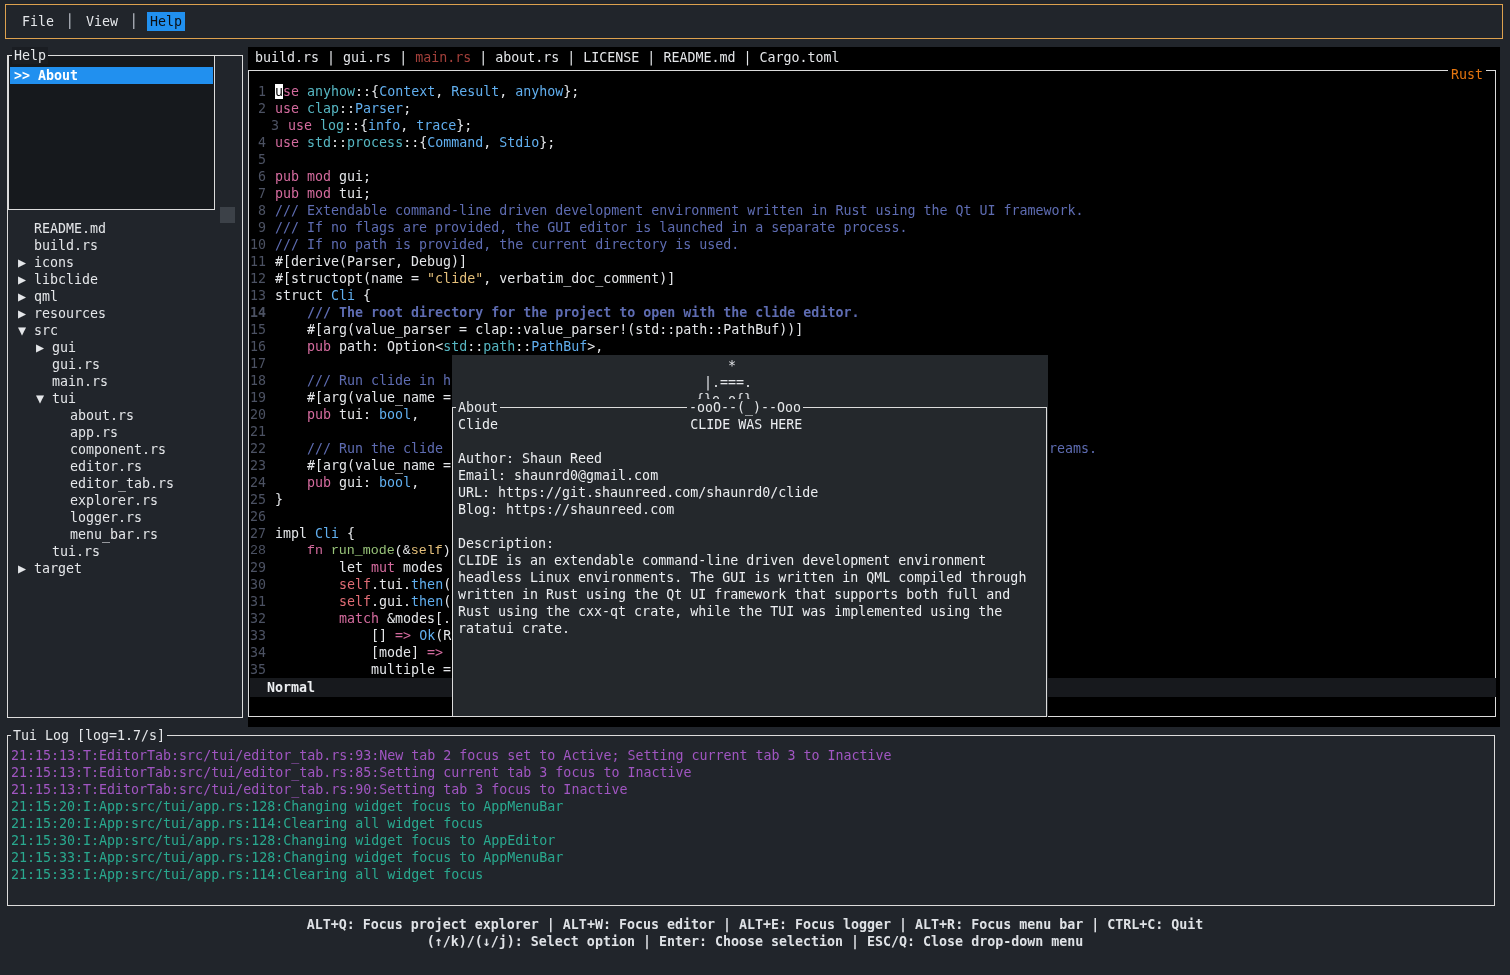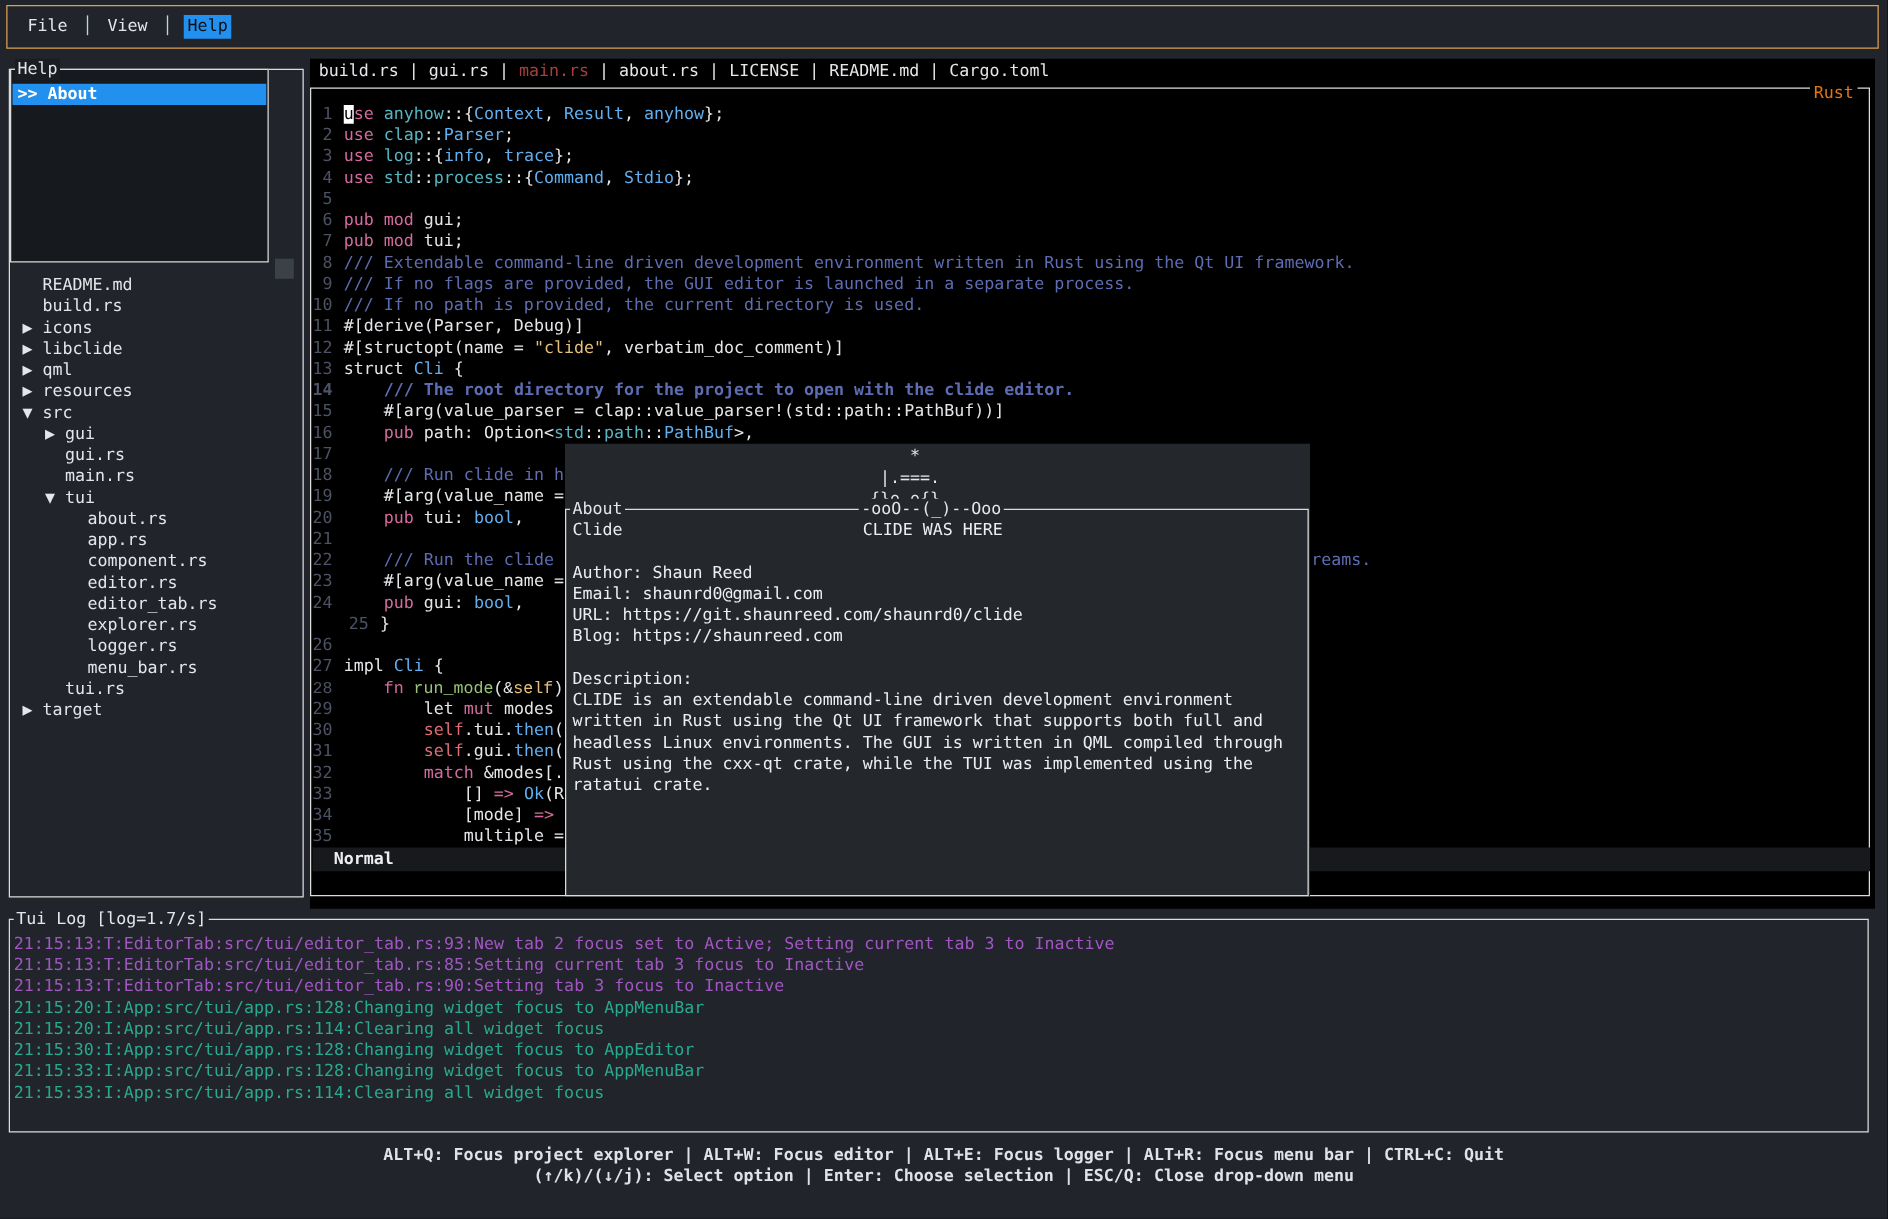--- a/index.html
+++ b/index.html
@@ -109,21 +109,21 @@
     <div id="explorer-thumb"></div>
   </div>
 
   <div id="editor">
     <div id="tabbar"><span class="tab">build.rs</span><span class="tab-sep"> | </span><span class="tab">gui.rs</span><span class="tab-sep"> | </span><span class="tab active">main.rs</span><span class="tab-sep"> | </span><span class="tab">about.rs</span><span class="tab-sep"> | </span><span class="tab">LICENSE</span><span class="tab-sep"> | </span><span class="tab">README.md</span><span class="tab-sep"> | </span><span class="tab">Cargo.toml</span></div>
     <div id="editor-border"></div>
     <span id="lang-badge">Rust</span>
     <div id="code">
         <div class="crow" style="top: 0px;"><span class="gut">1</span><span class="tk-cur">u</span><span class="tk-k">se</span><span class="tk-w"> </span><span class="tk-c">anyhow</span><span class="tk-w">::{</span><span class="tk-b">Context</span><span class="tk-w">, </span><span class="tk-b">Result</span><span class="tk-w">, </span><span class="tk-b">anyhow</span><span class="tk-w">};</span></div>
         <div class="crow" style="top: 17px;"><span class="gut">2</span><span class="tk-k">use</span><span class="tk-w"> </span><span class="tk-c">clap</span><span class="tk-w">::</span><span class="tk-b">Parser</span><span class="tk-w">;</span></div>
-        <div class="crow" style="top: 34px;"><span class="gut">3</span><span class="tk-k">use</span><span class="tk-w"> </span><span class="tk-c">log</span><span class="tk-w">::{</span><span class="tk-b">info</span><span class="tk-w">, </span><span class="tk-b">trace</span><span class="tk-w">};</span></div>
+        <div class="crow" style="top: 34px; margin-left: 13px;"><span class="gut">3</span><span class="tk-k">use</span><span class="tk-w"> </span><span class="tk-c">log</span><span class="tk-w">::{</span><span class="tk-b">info</span><span class="tk-w">, </span><span class="tk-b">trace</span><span class="tk-w">};</span></div>
         <div class="crow" style="top: 51px;"><span class="gut">4</span><span class="tk-k">use</span><span class="tk-w"> </span><span class="tk-c">std</span><span class="tk-w">::</span><span class="tk-c">process</span><span class="tk-w">::{</span><span class="tk-b">Command</span><span class="tk-w">, </span><span class="tk-b">Stdio</span><span class="tk-w">};</span></div>
         <div class="crow" style="top: 68px;"><span class="gut">5</span></div>
         <div class="crow" style="top: 85px;"><span class="gut">6</span><span class="tk-k">pub mod</span><span class="tk-w"> gui;</span></div>
         <div class="crow" style="top: 102px;"><span class="gut">7</span><span class="tk-k">pub mod</span><span class="tk-w"> tui;</span></div>
         <div class="crow" style="top: 119px;"><span class="gut">8</span><span class="tk-m">/// Extendable command-line driven development environment written in Rust using the Qt UI framework.</span></div>
         <div class="crow" style="top: 136px;"><span class="gut">9</span><span class="tk-m">/// If no flags are provided, the GUI editor is launched in a separate process.</span></div>
         <div class="crow" style="top: 153px;"><span class="gut">10</span><span class="tk-m">/// If no path is provided, the current directory is used.</span></div>
         <div class="crow" style="top: 170px;"><span class="gut">11</span><span class="tk-w">#[derive(Parser, Debug)]</span></div>
         <div class="crow" style="top: 187px;"><span class="gut">12</span><span class="tk-w">#[structopt(name = </span><span class="tk-s">"clide"</span><span class="tk-w">, verbatim_doc_comment)]</span></div>
         <div class="crow" style="top: 204px;"><span class="gut">13</span><span class="tk-w">struct </span><span class="tk-b">Cli</span><span class="tk-w"> {</span></div>
@@ -131,21 +131,21 @@
         <div class="crow" style="top: 238px;"><span class="gut">15</span><span class="tk-w">    #[arg(value_parser = clap::value_parser!(std::path::PathBuf))]</span></div>
         <div class="crow" style="top: 255px;"><span class="gut">16</span><span class="tk-w">    </span><span class="tk-k">pub</span><span class="tk-w"> path: Option&lt;</span><span class="tk-c">std</span><span class="tk-w">::</span><span class="tk-c">path</span><span class="tk-w">::</span><span class="tk-b">PathBuf</span><span class="tk-w">&gt;,</span></div>
         <div class="crow" style="top: 272px;"><span class="gut">17</span></div>
         <div class="crow" style="top: 289px;"><span class="gut">18</span><span class="tk-w">    </span><span class="tk-m">/// Run clide in h</span></div>
         <div class="crow" style="top: 306px;"><span class="gut">19</span><span class="tk-w">    #[arg(value_name =</span></div>
         <div class="crow" style="top: 323px;"><span class="gut">20</span><span class="tk-w">    </span><span class="tk-k">pub</span><span class="tk-w"> tui: </span><span class="tk-b">bool</span><span class="tk-w">,</span></div>
         <div class="crow" style="top: 340px;"><span class="gut">21</span></div>
         <div class="crow" style="top: 357px;"><span class="gut">22</span><span class="tk-w">    </span><span class="tk-m">/// Run the clide </span></div>
         <div class="crow" style="top: 374px;"><span class="gut">23</span><span class="tk-w">    #[arg(value_name =</span></div>
         <div class="crow" style="top: 391px;"><span class="gut">24</span><span class="tk-w">    </span><span class="tk-k">pub</span><span class="tk-w"> gui: </span><span class="tk-b">bool</span><span class="tk-w">,</span></div>
-        <div class="crow" style="top: 408px; margin-left: 29px;"><span class="gut">25</span><span class="tk-w">}</span></div>
+        <div class="crow" style="top: 408px;"><span class="gut">25</span><span class="tk-w">}</span></div>
         <div class="crow" style="top: 425px;"><span class="gut">26</span></div>
         <div class="crow" style="top: 442px;"><span class="gut">27</span><span class="tk-w">impl </span><span class="tk-b">Cli</span><span class="tk-w"> {</span></div>
         <div class="crow" style="top: 459px; font-family: Liberation Mono, monospace;"><span class="gut">28</span><span class="tk-w">    </span><span class="tk-k">fn</span><span class="tk-w"> </span><span class="tk-g">run_mode</span><span class="tk-w">(&amp;</span><span class="tk-s">self</span><span class="tk-w">)</span></div>
         <div class="crow" style="top: 476px;"><span class="gut">29</span><span class="tk-w">        let </span><span class="tk-k">mut</span><span class="tk-w"> modes </span></div>
         <div class="crow" style="top: 493px;"><span class="gut">30</span><span class="tk-w">        </span><span class="tk-r">self</span><span class="tk-w">.tui.</span><span class="tk-b">then</span><span class="tk-w">(</span></div>
         <div class="crow" style="top: 510px;"><span class="gut">31</span><span class="tk-w">        </span><span class="tk-r">self</span><span class="tk-w">.gui.</span><span class="tk-b">then</span><span class="tk-w">(</span></div>
         <div class="crow" style="top: 527px;"><span class="gut">32</span><span class="tk-w">        </span><span class="tk-k">match</span><span class="tk-w"> &amp;modes[.</span></div>
         <div class="crow" style="top: 544px;"><span class="gut">33</span><span class="tk-w">            [] </span><span class="tk-k">=&gt;</span><span class="tk-w"> </span><span class="tk-b">Ok</span><span class="tk-w">(R</span></div>
         <div class="crow" style="top: 561px;"><span class="gut">34</span><span class="tk-w">            [mode] </span><span class="tk-k">=&gt;</span></div>
         <div class="crow" style="top: 578px;"><span class="gut">35</span><span class="tk-w">            multiple =</span></div>
@@ -173,22 +173,22 @@
       <div id="popup-rows">
           <div class="popup-row">Clide                        CLIDE WAS HERE</div>
           <div class="popup-row"></div>
           <div class="popup-row">Author: Shaun Reed</div>
           <div class="popup-row">Email: shaunrd0@gmail.com</div>
           <div class="popup-row">URL: https://git.shaunreed.com/shaunrd0/clide</div>
           <div class="popup-row">Blog: https://shaunreed.com</div>
           <div class="popup-row"></div>
           <div class="popup-row">Description:</div>
           <div class="popup-row">CLIDE is an extendable command-line driven development environment</div>
+          <div class="popup-row">headless Linux environments. The GUI is written in QML compiled through</div>
           <div class="popup-row">written in Rust using the Qt UI framework that supports both full and</div>
-          <div class="popup-row">headless Linux environments. The GUI is written in QML compiled through</div>
           <div class="popup-row">Rust using the cxx-qt crate, while the TUI was implemented using the</div>
           <div class="popup-row">ratatui crate.</div>
         </div>
     </div>
   </div>
 
   <div id="logpanel">
     <span id="log-title" class="panel-title">Tui Log [log=1.7/s]</span>
     <div id="log-rows">
         <div class="log-row log-trace">21:15:13:T:EditorTab:src/tui/editor_tab.rs:93:New tab 2 focus set to Active; Setting current tab 3 to Inactive</div>

